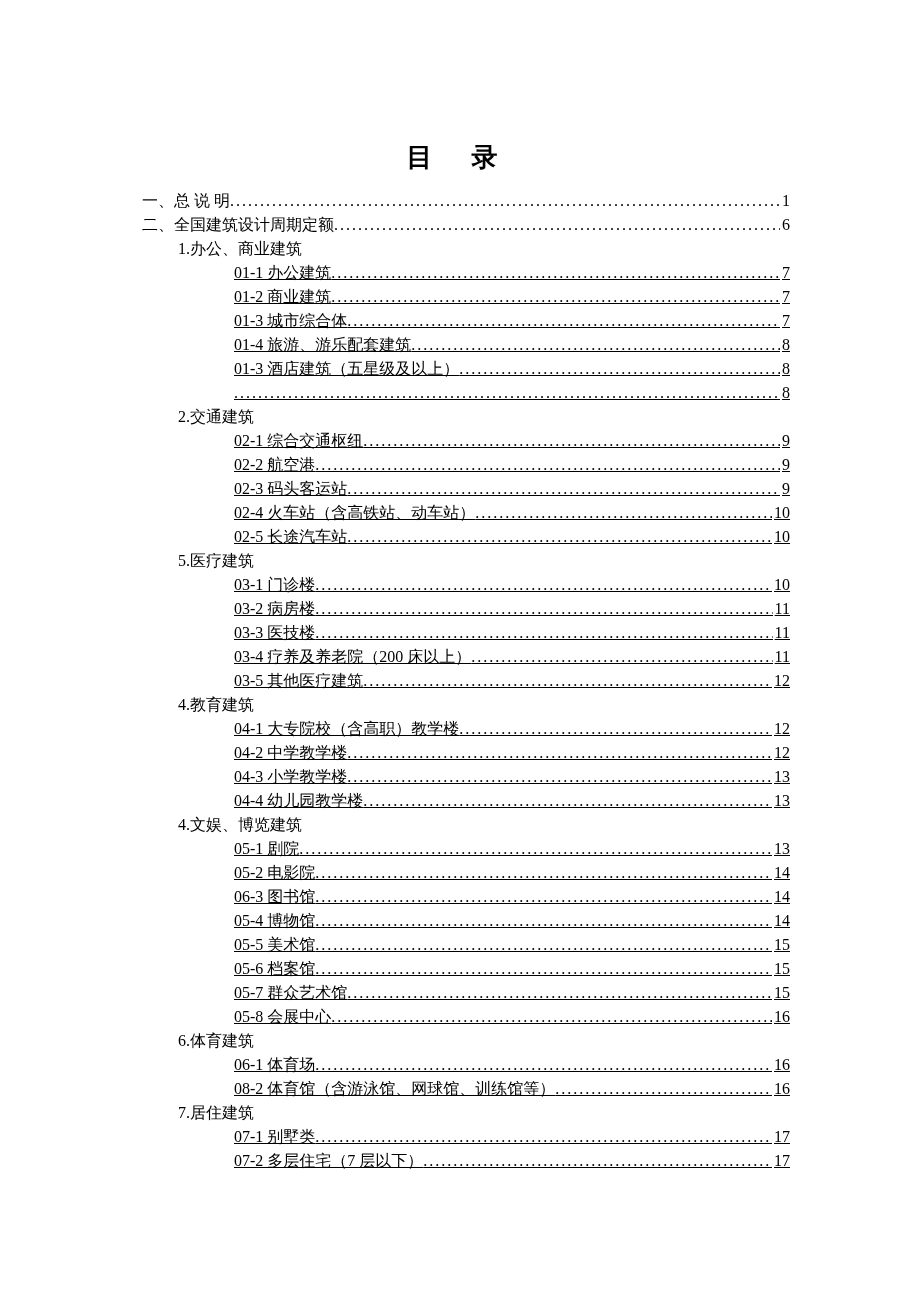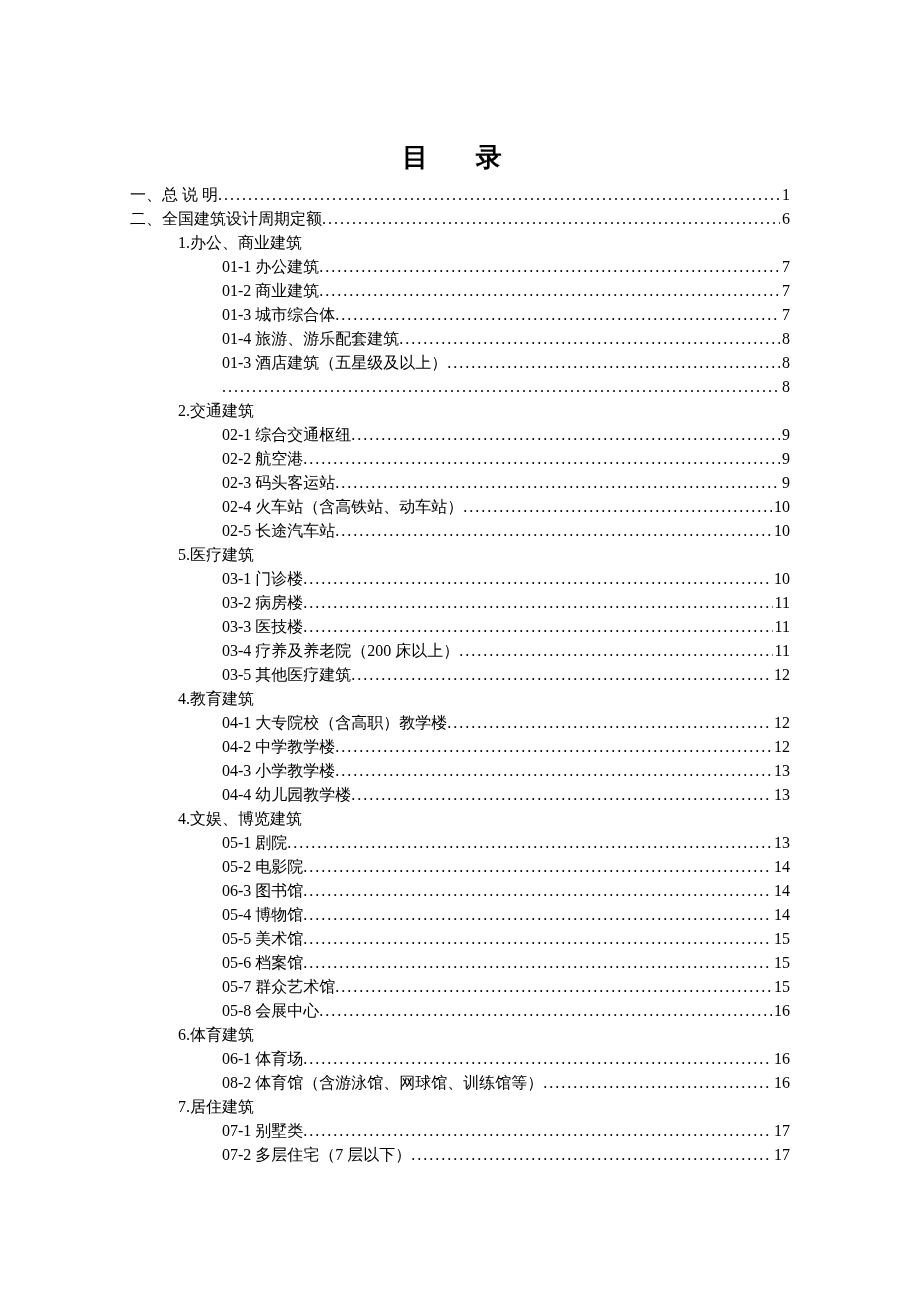--- a/index.html
+++ b/index.html
@@ -14,49 +14,50 @@
       color: black;
       width: 920px;
       margin: 0 auto;
       padding: 140px 130px 80px 130px;
     }
     .title {
       text-align: center;
       font-size: 26px;
       font-weight: bold;
       letter-spacing: 16px;
-      margin-bottom: 8px;
-      font-family: Liberation Mono, monospace;
+      margin-bottom: 14px;
+      font-family: Liberation Sans, sans-serif;
     }
     .toc-line {
       display: flex;
       align-items: flex-end;
       line-height: 1.5;
       white-space: nowrap;
+      margin-left: 12px;
     }
     .toc-label {
       white-space: nowrap;
     }
     .dots {
       flex: 1;
       overflow: hidden;
       position: relative;
       font-size: 16px;
       letter-spacing: 2px;
     }
     .dots::after {
       content: "....................................................................................................................................................................................";
     }
     .page-num {
       white-space: nowrap;
       padding-left: 2px;
     }
     .level-0 { padding-left: 0; }
     .level-1 { padding-left: 48px; }
-    .level-2 { padding-left: 92px; }
+    .level-2 { padding-left: 92px; text-decoration: underline; }
     .section-header {
       line-height: 1.5;
       white-space: nowrap;
     }
   </style>
 </head>
 <body>
 
 <div class="title">目 录</div>
 

